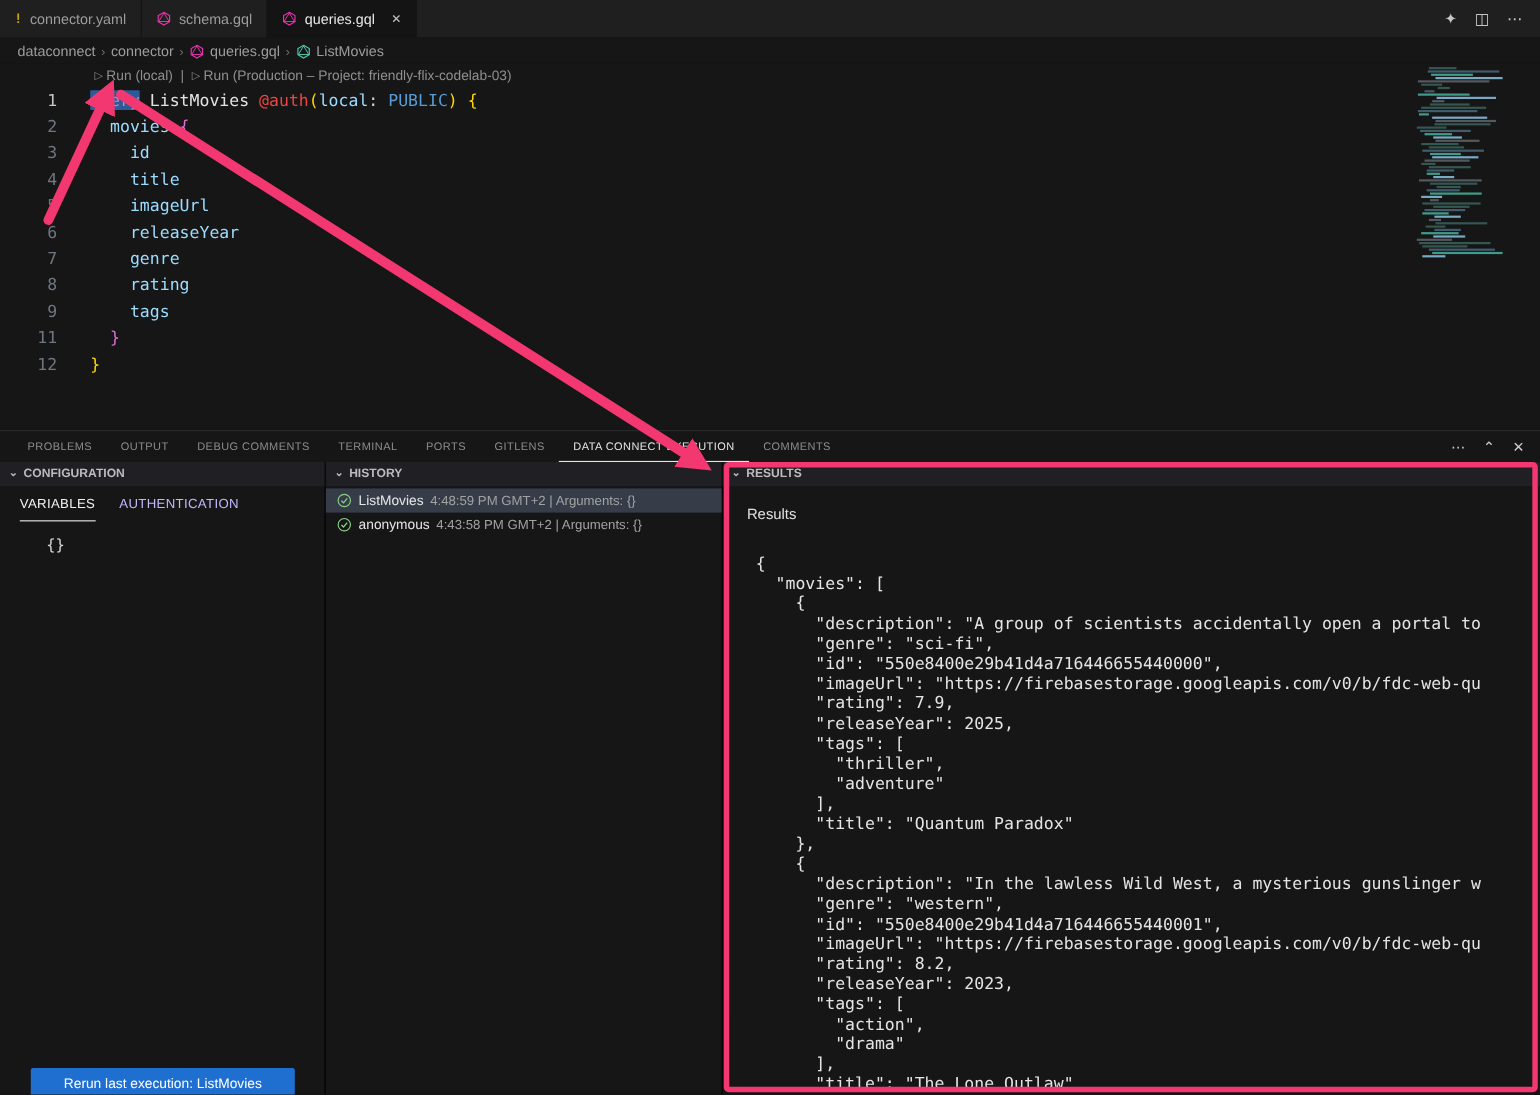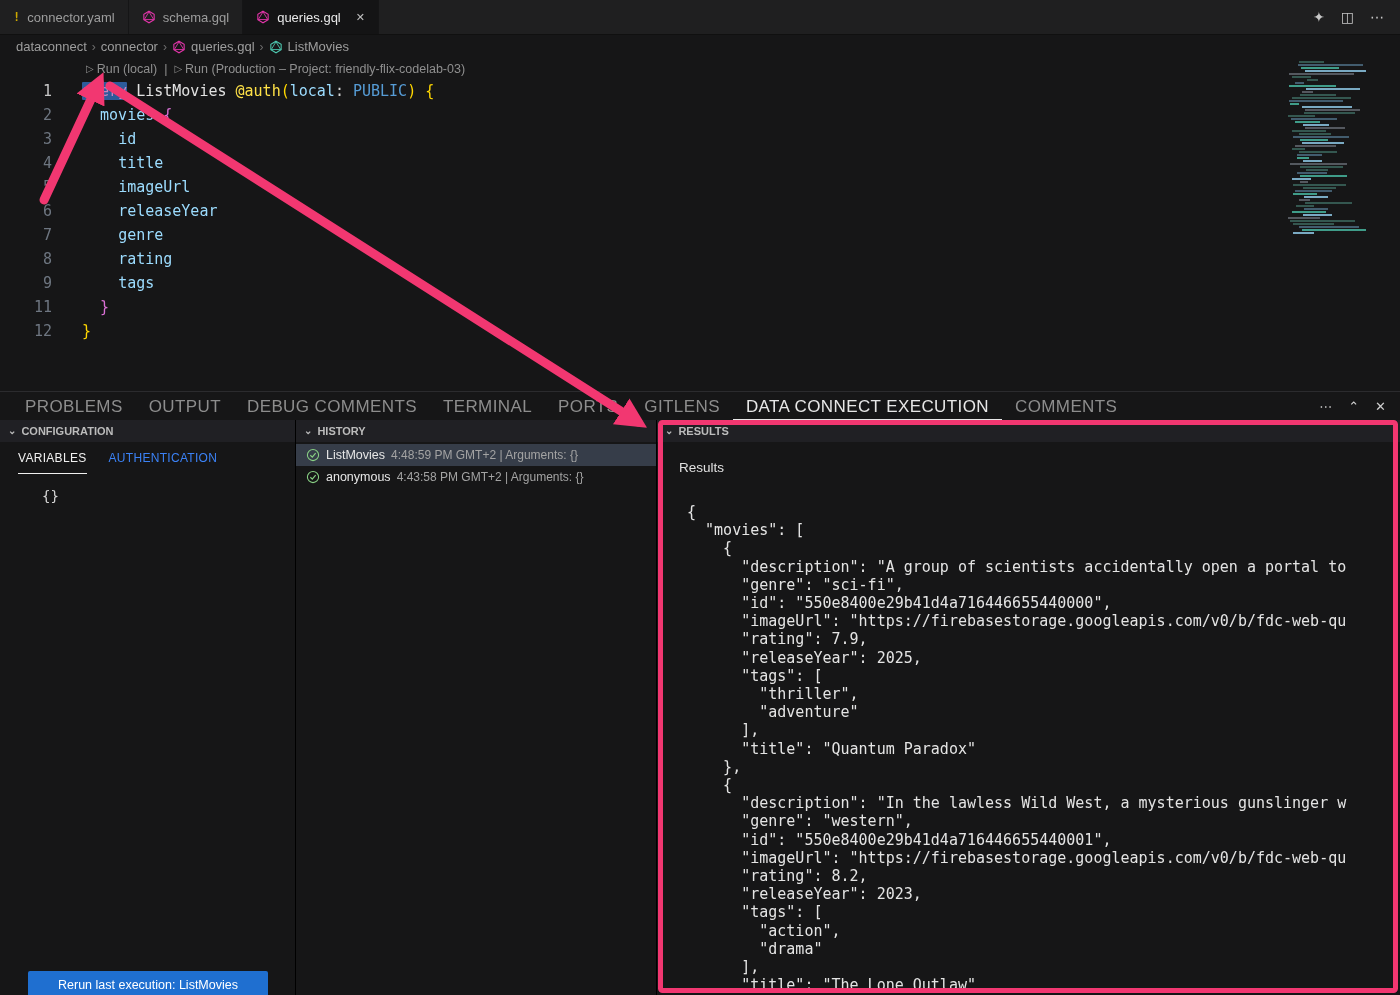--- a/index.html
+++ b/index.html
@@ -27,44 +27,44 @@
   .codelens{height:21px;display:flex;align-items:center;gap:7px;margin-left:86px;font-size:12.5px;color:#8f8f8f}
   .codelens .lens-link{cursor:pointer;display:flex;align-items:center;gap:3px}
   .lens-tri{font-size:10px}
   .code-row{height:24px;display:flex;align-items:center}
   .gutter{width:52px;text-align:right;font-family:"DejaVu Sans Mono",monospace;font-size:15px;color:#6e7681;flex:none}
   .gutter.active{color:#c6c6c6}
   .code{margin-left:30px;font-family:"DejaVu Sans Mono",monospace;font-size:15px;white-space:pre;color:#d4d4d4}
   .kw{color:#C586C0}
   .sel{background:#2d5b9a;border-radius:1px}
   .op{color:#e2e2e2}
-  .dir{color:#fde047}
+  .dir{color:#ef4444}
   .attr{color:#9CDCFE}
   .const{color:#569CD6}
   .field{color:#9CDCFE}
   .b1{color:#FFD700}
   .b2{color:#DA70D6}
   .minimap{position:absolute;top:0;right:2px;width:114px;padding-top:2px}
 
   
   .panel{position:absolute;left:0;top:391px;right:0;bottom:0;display:flex;flex-direction:column;background:#161617;border-top:1px solid #2b2b2e}
   .panel-tabs{height:28px;display:flex;align-items:center;padding-left:12px;flex:none}
-  .ptab{padding:0 13px;font-size:17px;letter-spacing:.4px;color:#8d8d8d;height:27px;line-height:27px;cursor:pointer;border-bottom:1px solid transparent}
+  .ptab{padding:0 13px;font-size:10px;letter-spacing:.4px;color:#8d8d8d;height:27px;line-height:27px;cursor:pointer;border-bottom:1px solid transparent}
   .ptab.active{color:#e7e7e7;border-bottom:1px solid #e7e7e7}
   .panel-actions{margin-left:auto;display:flex;gap:16px;padding-right:14px;color:#cfcfcf;font-size:13px}
   .panel-body{flex:1;display:flex;min-height:0}
   .col{display:flex;flex-direction:column;min-height:0}
   .col-config{width:296px;border-right:1px solid #000;flex:none;position:relative}
   .col-history{width:361px;border-right:1px solid #000;flex:none}
   .col-results{flex:1;position:relative}
   .sec-header{height:22px;background:#202024;display:flex;align-items:center;gap:5px;padding-left:8px;font-size:11px;font-weight:bold;color:#bcbcbc;flex:none}
   .chev{font-size:10px;color:#bcbcbc;transform:translateY(-1px)}
 
   .config-tabs{height:32px;display:flex;align-items:center;gap:22px;padding-left:18px;flex:none}
-  .ctab{font-size:12px;letter-spacing:.3px;color:#3b82f6;height:31px;line-height:31px;cursor:pointer;border-bottom:1px solid transparent}
+  .ctab{font-size:12px;letter-spacing:.3px;color:#c4b5fd;height:31px;line-height:31px;cursor:pointer;border-bottom:1px solid transparent}
   .ctab.active{color:#f0f0f0;border-bottom:1px solid #f0f0f0}
   .config-content{padding:14px 0 0 42px;font-family:"DejaVu Sans Mono",monospace;font-size:14px;color:#d4d4d4}
   .rerun-btn{position:absolute;left:28px;bottom:-4px;width:240px;height:28px;background:var(--button-blue,#1f6fd0);color:#ffffff;font-size:12.5px;display:flex;align-items:center;justify-content:center;border:none;border-radius:2px;cursor:pointer;font-family:"Liberation Sans",sans-serif}
 
   .history-list{padding-top:2px}
   .hrow{height:22px;display:flex;align-items:center;gap:6px;padding-left:10px;cursor:pointer;white-space:nowrap;overflow:hidden}
   .hrow.selected{background:#363d49}
   .hicon{display:flex;align-items:center;flex:none}
   .hname{font-size:12.5px;color:#e6e6e6}
   .hmeta{font-size:12px;color:#a3a3a3}

